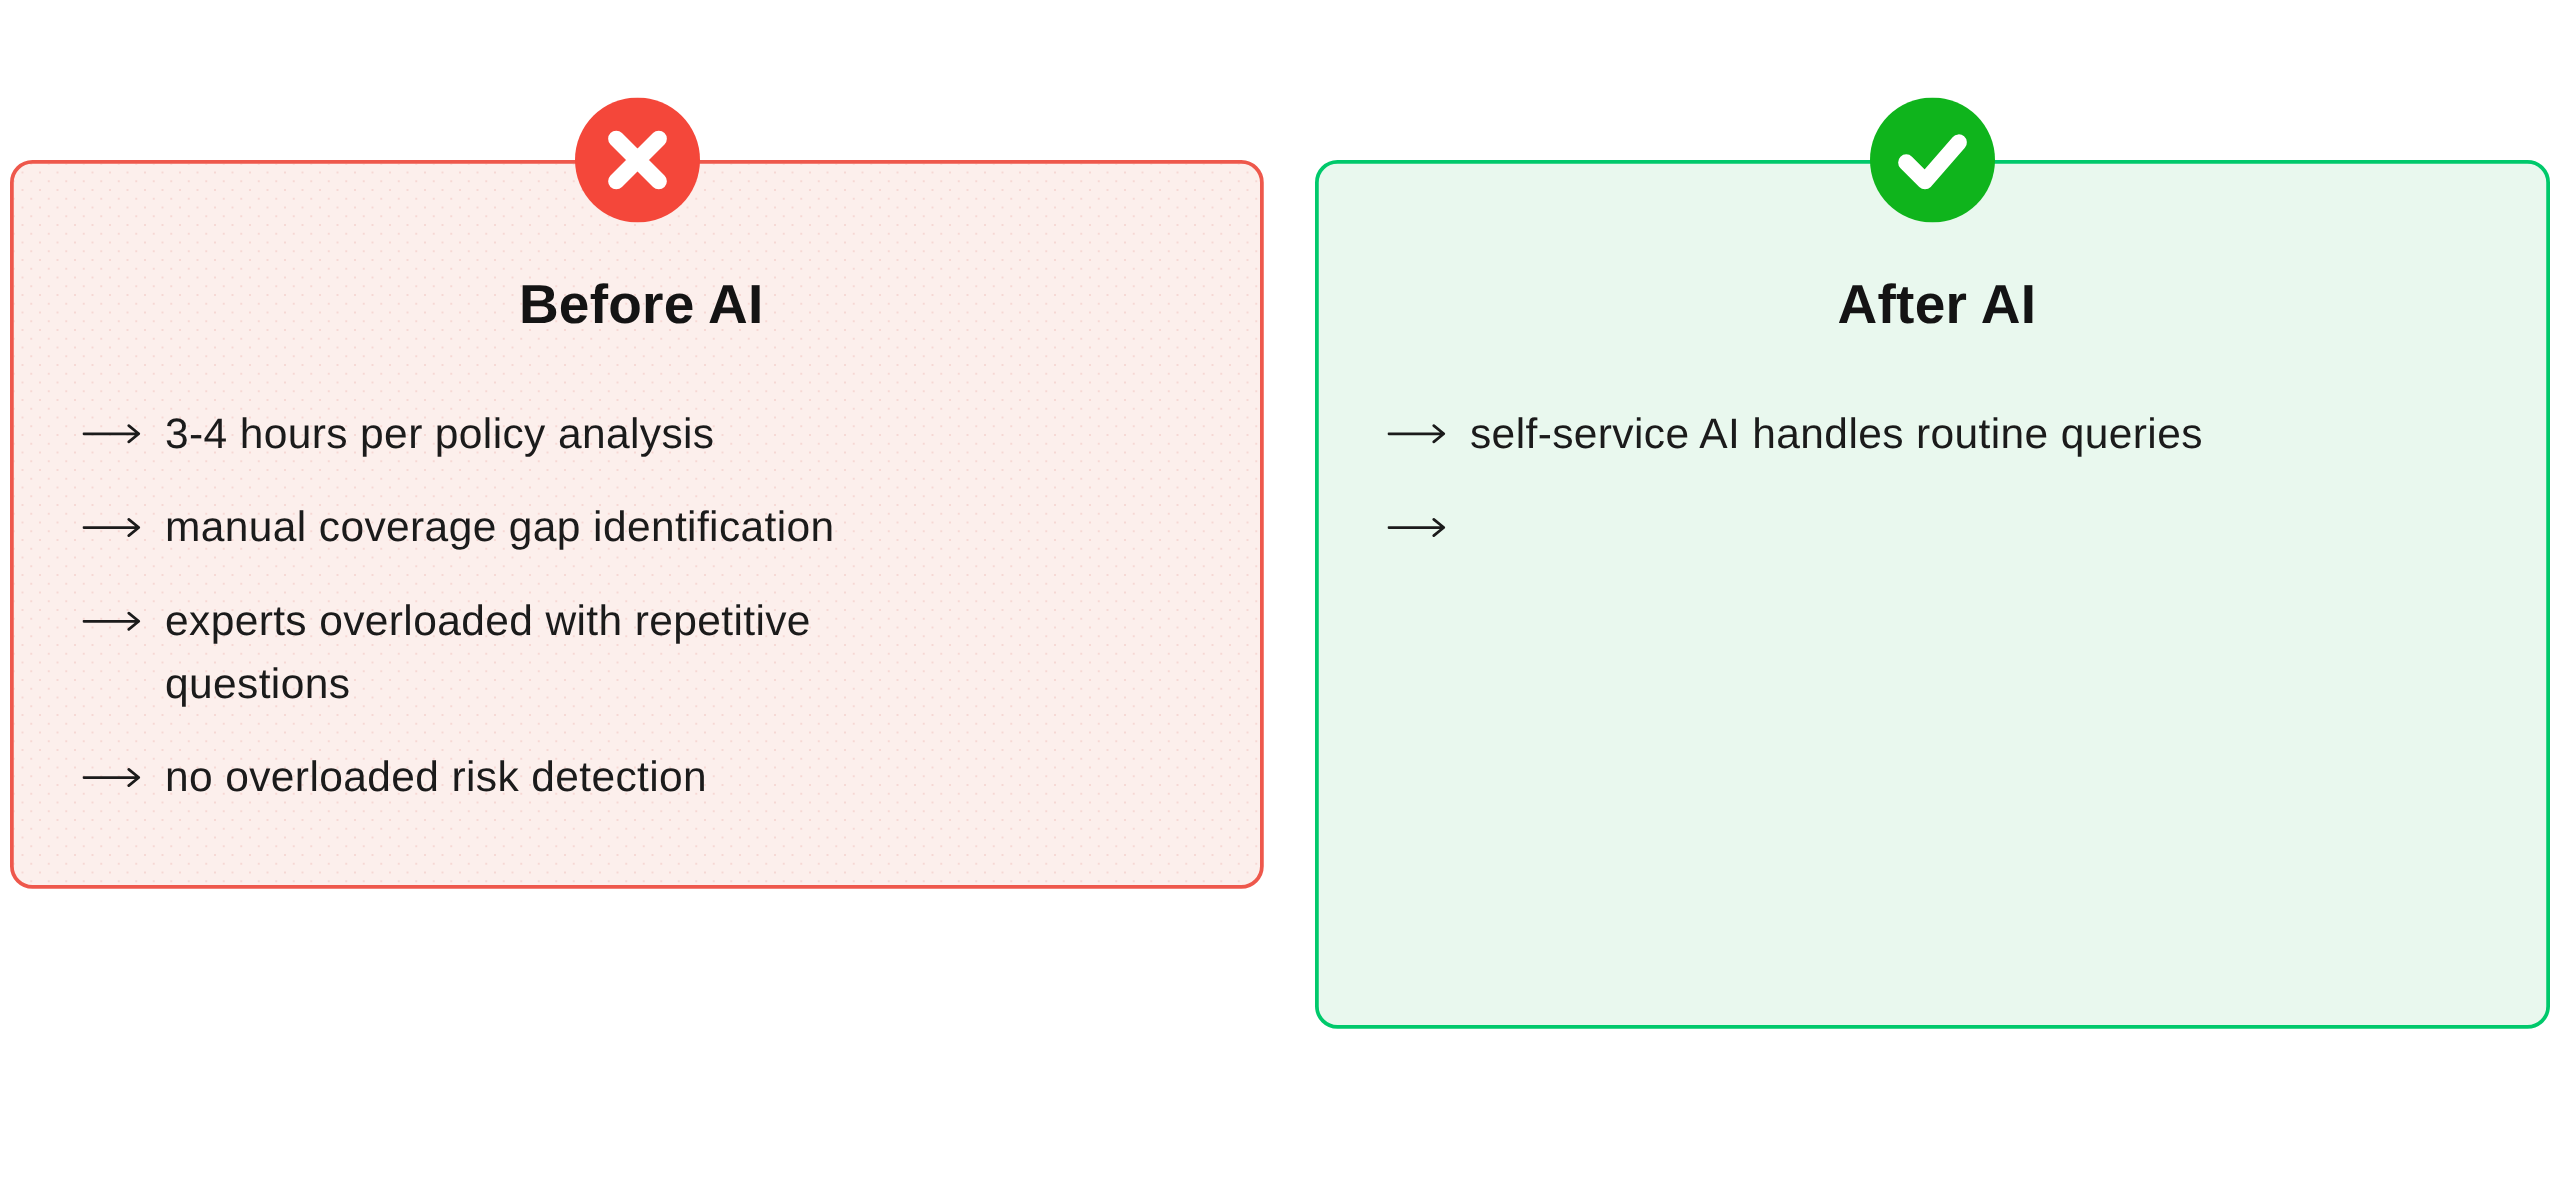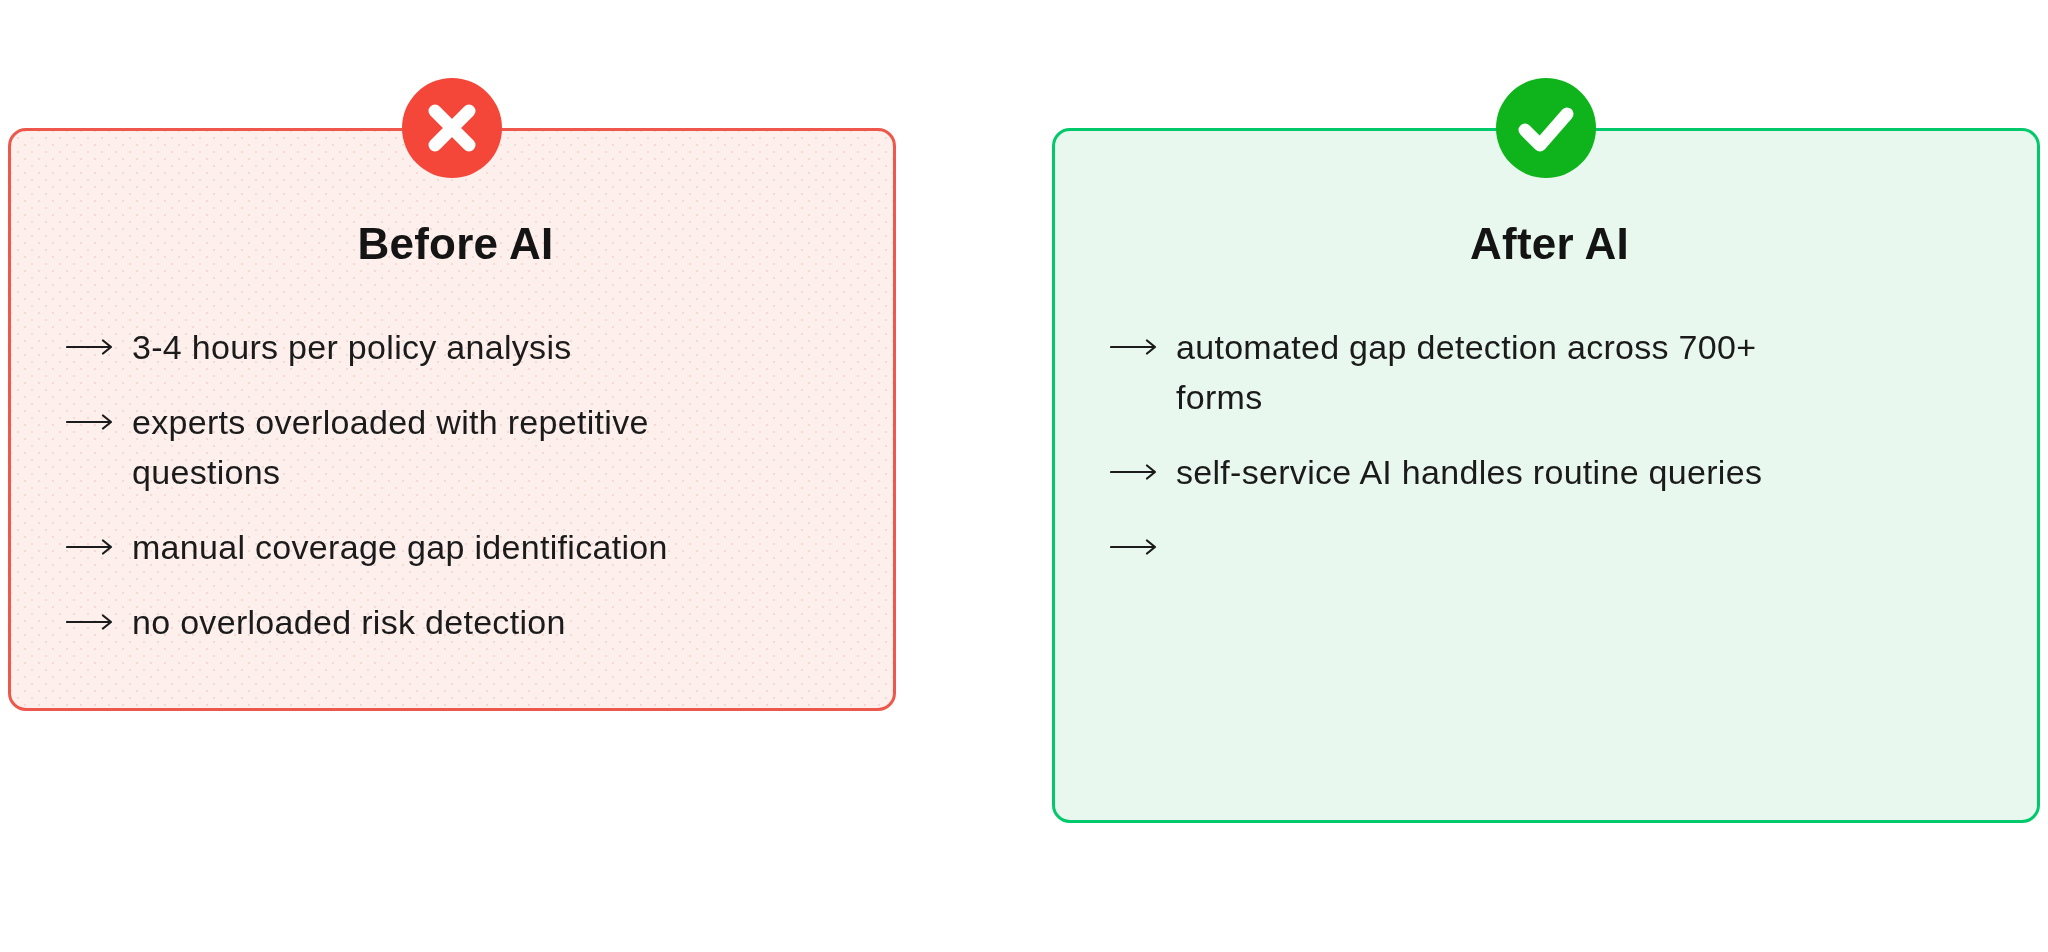--- a/index.html
+++ b/index.html
@@ -16,21 +16,21 @@
     overflow: hidden;
   }
   .card {
     position: absolute;
     top: 128px;
     border-radius: 18px;
     box-sizing: border-box;
   }
   .card.before {
     left: 8px;
-    width: 888px;
+    width: 1003px;
     height: 583px;
     background-color: #fcefec;
     background-image:
       radial-gradient(#f6d8d4 1.1px, transparent 1.1px),
       radial-gradient(#f6d8d4 1.1px, transparent 1.1px);
     background-size: 14px 14px;
     background-position: 0 0, 7px 7px;
     border: 3px solid #ee584c;
   }
   .card.after {
@@ -108,30 +108,30 @@
               </svg>
           </span>
           <span class="item-text">3-4 hours per policy analysis</span>
         </li>
         <li>
           <span class="arrow">
             <svg viewBox="0 0 48 16" width="48" height="16">
                 <path d="M1 8 H45 M37 1.5 L45 8 L37 14.5" stroke="#1b1b1b" stroke-width="2.2" fill="none" stroke-linecap="round" stroke-linejoin="round"></path>
               </svg>
           </span>
-          <span class="item-text">experts overloaded with repetitive
-questions</span>
+          <span class="item-text">manual coverage gap identification</span>
         </li>
         <li>
           <span class="arrow">
             <svg viewBox="0 0 48 16" width="48" height="16">
                 <path d="M1 8 H45 M37 1.5 L45 8 L37 14.5" stroke="#1b1b1b" stroke-width="2.2" fill="none" stroke-linecap="round" stroke-linejoin="round"></path>
               </svg>
           </span>
-          <span class="item-text">manual coverage gap identification</span>
+          <span class="item-text">experts overloaded with repetitive
+questions</span>
         </li>
         <li>
           <span class="arrow">
             <svg viewBox="0 0 48 16" width="48" height="16">
                 <path d="M1 8 H45 M37 1.5 L45 8 L37 14.5" stroke="#1b1b1b" stroke-width="2.2" fill="none" stroke-linecap="round" stroke-linejoin="round"></path>
               </svg>
           </span>
           <span class="item-text">no overloaded risk detection</span>
         </li>
       </ul>
@@ -147,29 +147,20 @@
     </div>
     <div class="card-inner">
       <h2 class="card-title">After AI</h2>
       <ul class="items">
         <li>
           <span class="arrow">
             <svg viewBox="0 0 48 16" width="48" height="16">
                 <path d="M1 8 H45 M37 1.5 L45 8 L37 14.5" stroke="#1b1b1b" stroke-width="2.2" fill="none" stroke-linecap="round" stroke-linejoin="round"></path>
               </svg>
           </span>
-          <span class="item-text">automated gap detection across 700+
-forms</span>
-        </li>
-        <li>
-          <span class="arrow">
-            <svg viewBox="0 0 48 16" width="48" height="16">
-                <path d="M1 8 H45 M37 1.5 L45 8 L37 14.5" stroke="#1b1b1b" stroke-width="2.2" fill="none" stroke-linecap="round" stroke-linejoin="round"></path>
-              </svg>
-          </span>
           <span class="item-text">self-service AI handles routine queries</span>
         </li>
         <li>
           <span class="arrow">
             <svg viewBox="0 0 48 16" width="48" height="16">
                 <path d="M1 8 H45 M37 1.5 L45 8 L37 14.5" stroke="#1b1b1b" stroke-width="2.2" fill="none" stroke-linecap="round" stroke-linejoin="round"></path>
               </svg>
           </span>
         </li>
       </ul>

